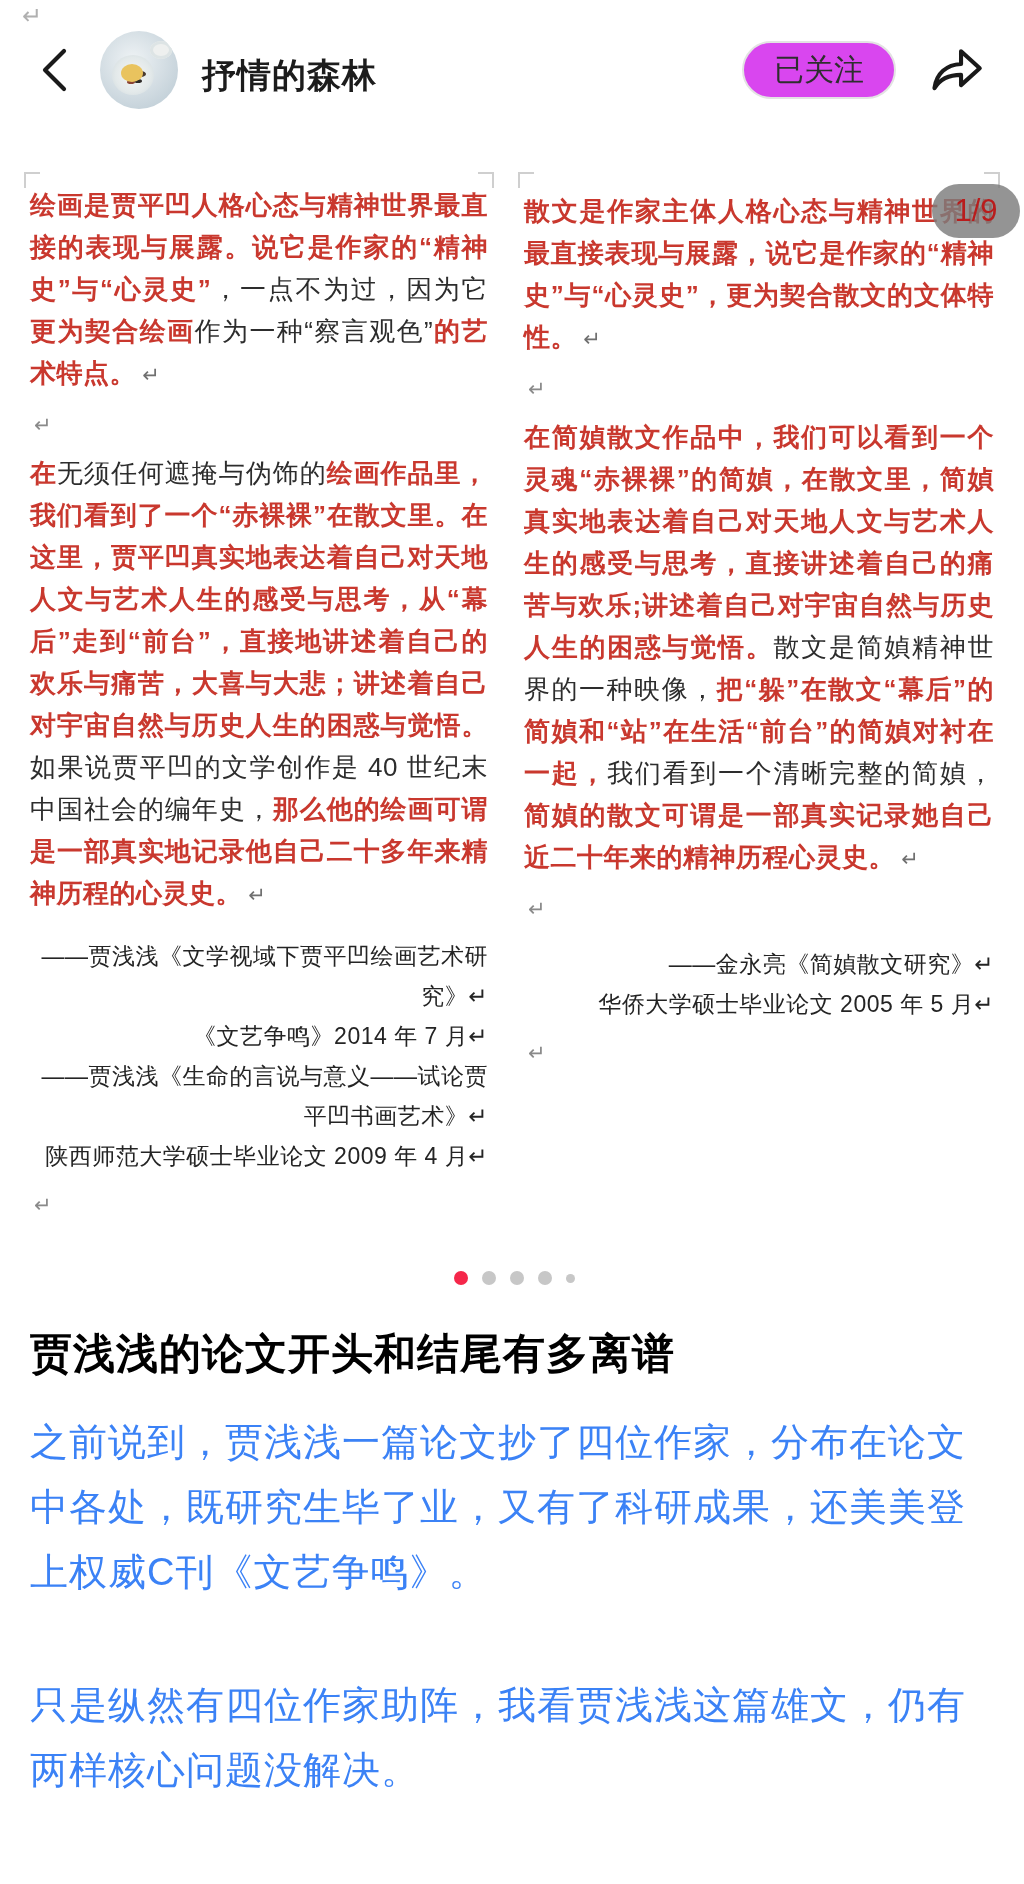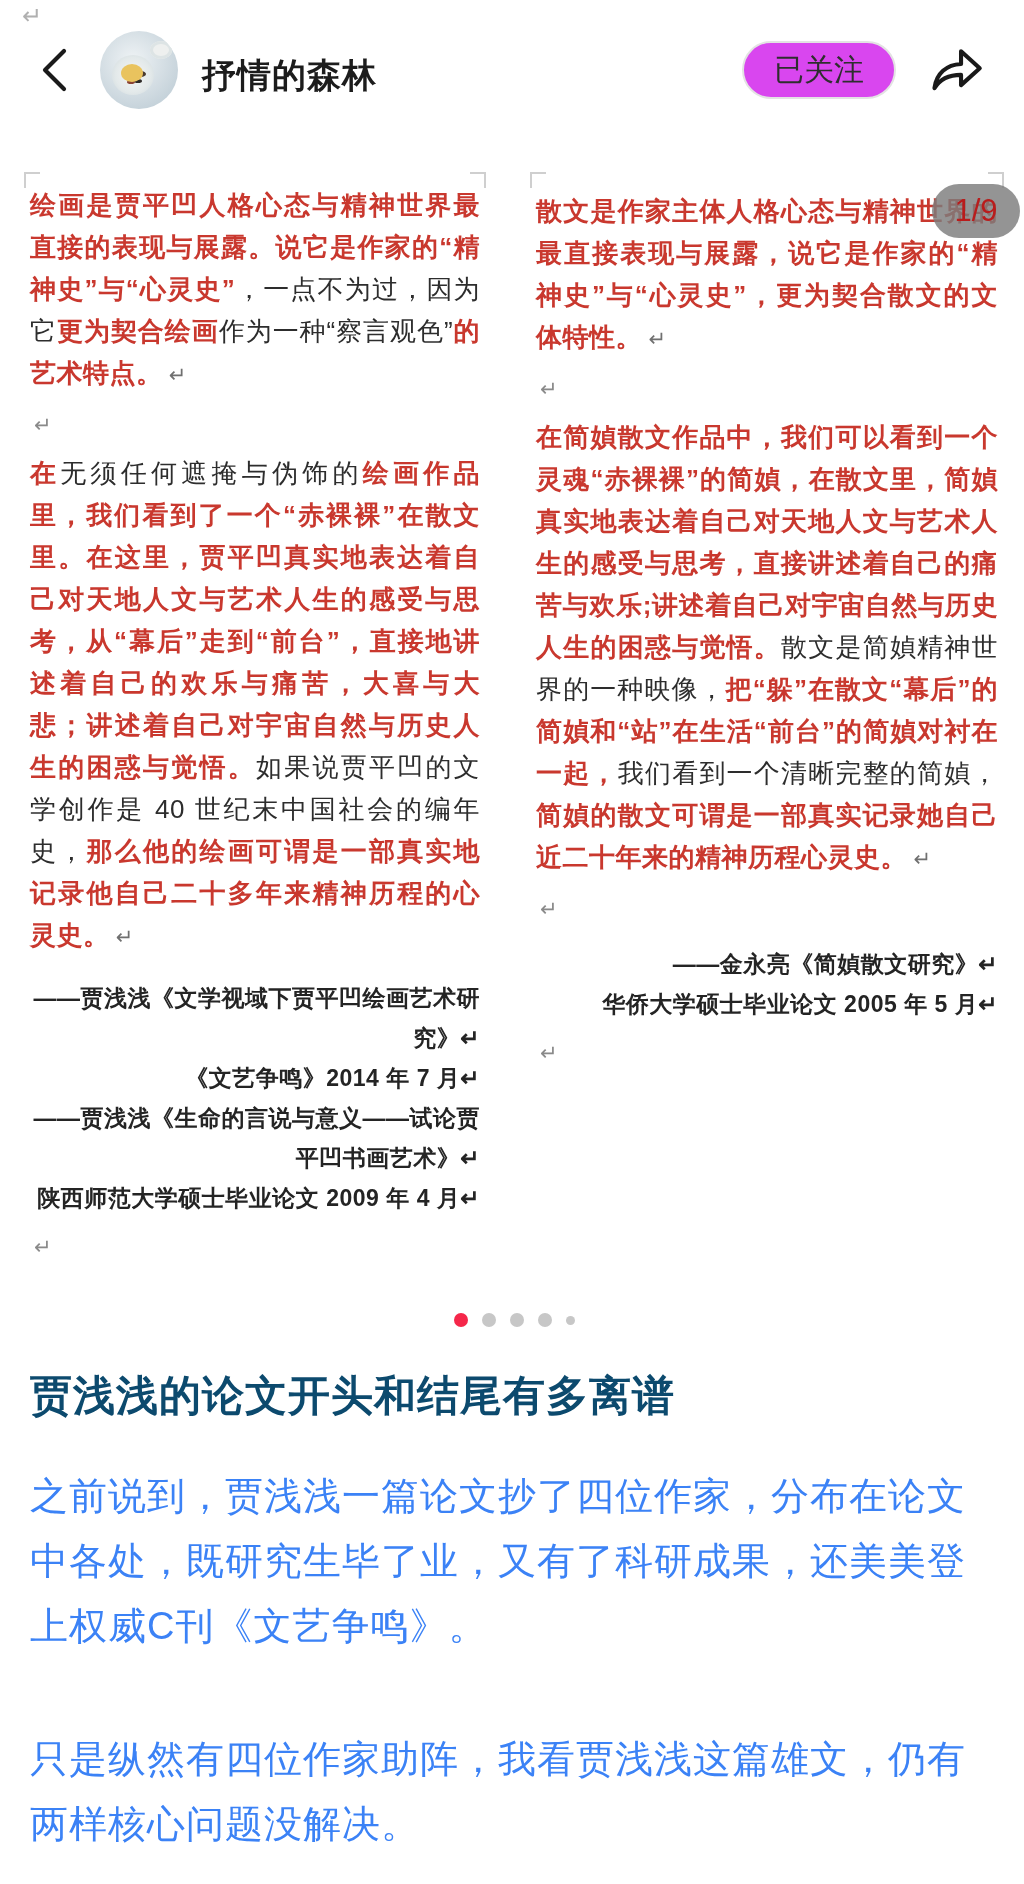--- a/index.html
+++ b/index.html
@@ -24,45 +24,45 @@
   .follow-pill { margin-left:auto; min-width:146px; height:58px; padding:0 30px; border:2px solid #e3e3e3;
             border-radius:30px; display:flex; align-items:center; justify-content:center;
             font-size:30px; color:#2e2e2e; background:#d946ef; cursor:pointer; }
   .share-btn { margin-left:28px; width:62px; height:62px; display:flex; align-items:center; justify-content:center; cursor:pointer; }
 
   
   .carousel { position:relative; padding:30px 26px 0 30px; }
   .page-badge { position:absolute; top:44px; right:4px; min-width:88px; height:54px; padding:0 18px;
             border-radius:28px; display:flex; align-items:center; justify-content:center;
             font-size:31px; color:#b91c1c; z-index:5; }
-  .doc-row { display:flex; gap:56px; }
+  .doc-row { display:flex; gap:36px; }
   .doc-col { position:relative; font-size:26px; line-height:42px; text-align:justify; letter-spacing:0.5px; }
   .col-left  { width:458px; padding-top:14px; }
   .col-right { width:470px; padding-top:20px; }
   
   .doc-col::before, .doc-col::after { content:""; position:absolute; top:2px; width:14px; height:14px; }
   .doc-col::before { left:-6px;  border-left:2px solid #cfcfcf; border-top:2px solid #cfcfcf; }
   .doc-col::after  { right:-6px; border-right:2px solid #cfcfcf; border-top:2px solid #cfcfcf; }
 
   .seg-red   { color:var(--red, #c9382e); font-weight:700; }
   .seg-black { color:#2d2d2d; font-weight:400; }
   .seg-mark  { color:#707070; font-weight:400; font-size:21px; }
   .pilcrow-line { font-size:21px; color:#8a8a8a; line-height:30px; margin:14px 0 12px 4px; text-align:left; }
   .doc-para { margin-bottom:2px; }
   .doc-citations { margin-top:20px; }
-  .citation { text-align:right; font-weight:700; font-size:23px; color:#242424; line-height:40px; letter-spacing:0.5px; }
+  .citation { text-align:right; font-weight:400; font-size:23px; color:#242424; line-height:40px; letter-spacing:0.5px; }
 
   .dots-row { display:flex; align-items:center; justify-content:center; gap:14px; margin:36px 0 0 0; height:20px; }
   .dot { width:14px; height:14px; border-radius:50%; background:#c7c7c7; }
   .dot-active { background:var(--dot, #f5274a); }
   .dot-small { width:9px; height:9px; }
 
   
   .article { padding:30px 30px 0 30px; }
-  .article-title { font-size:42px; font-weight:700; color:#0c4a6e; letter-spacing:1px; margin:8px 0 40px 0; }
+  .article-title { font-size:42px; font-weight:700; color:#000000; letter-spacing:1px; margin:8px 0 28px 0; }
   .article-para { font-size:38px; line-height:65px; color:#3b82f6; letter-spacing:1px; margin-bottom:68px; }
 </style>
 </head>
 <body>
 
 <span class="stray-mark">↵</span>
 
 <div class="header">
   <div class="back-btn">
     <svg viewBox="0 0 32 48" width="32" height="48">

